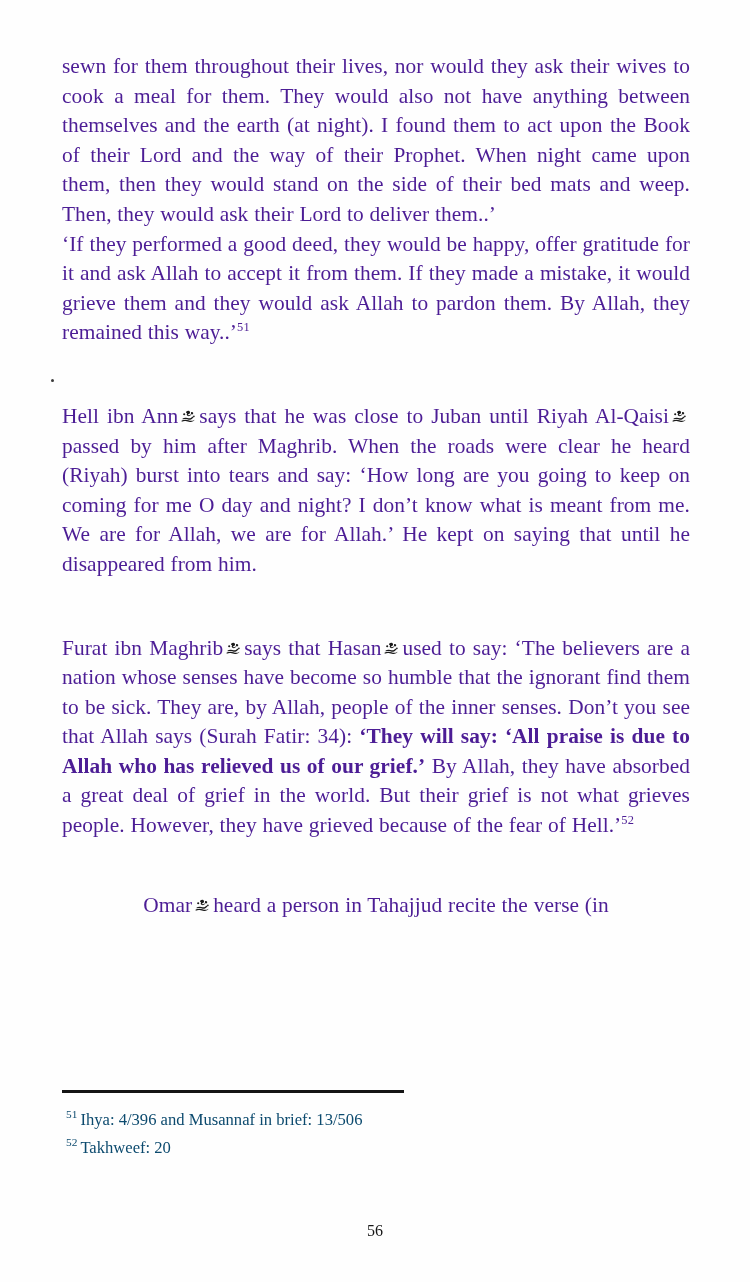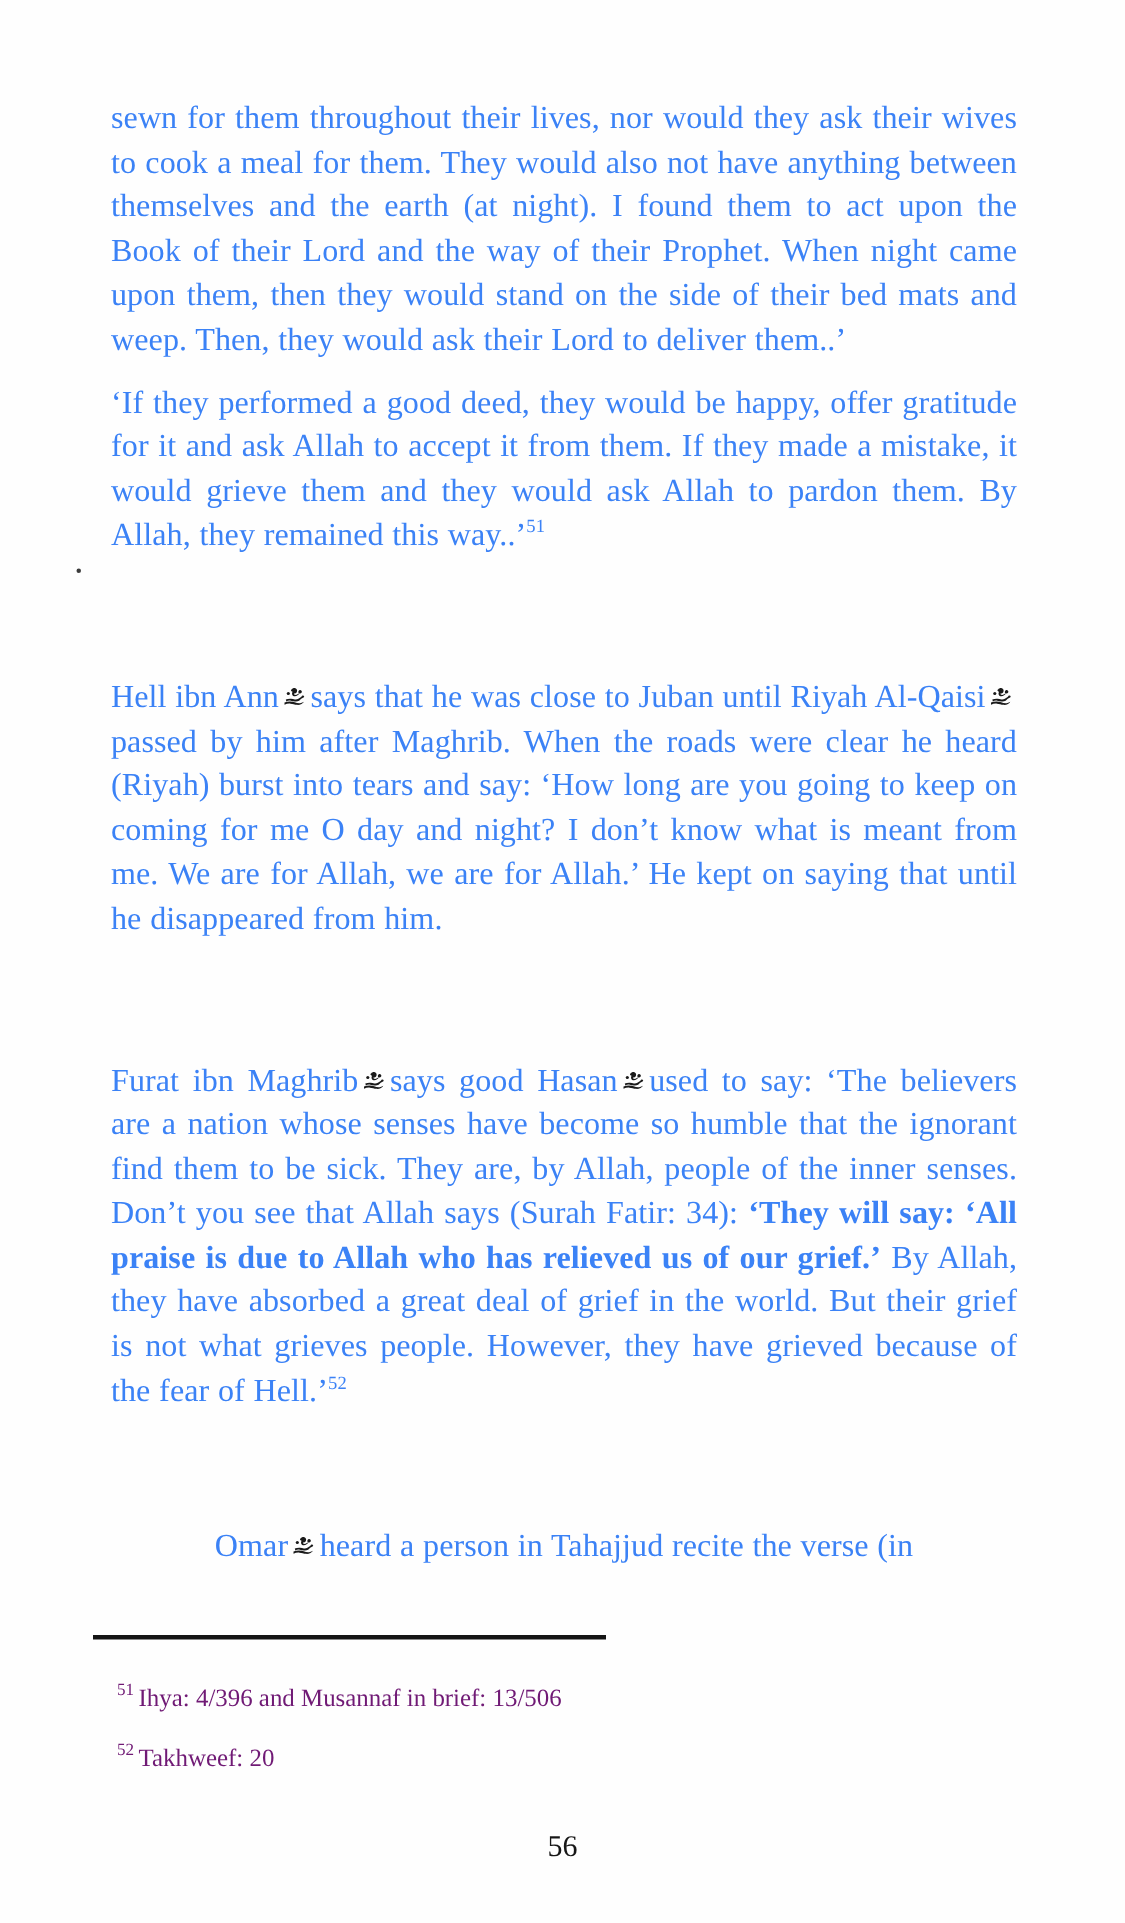--- a/index.html
+++ b/index.html
@@ -30,24 +30,24 @@
     left: 62px;
     top: 52px;
     width: 628px;
   }
 
   .para {
     font-size: 21.4px;
     line-height: 29.6px;
     text-align: justify;
     text-justify: inter-word;
-    margin: 12px;
+    margin: 0;
     letter-spacing: 0.05px;
     word-spacing: 0.4px;
-    color: #3b82f6;
+    color: #4c1d95;
     font-family: Liberation Serif, serif;
   }
   .para.last-flush {
     text-align: center;
   }
 
   
   .gap-small { height: 0px; }
   .gap-big   { height: 54px; }
   .gap-mid   { height: 50px; }
@@ -84,39 +84,39 @@
   }
   .footnotes {
     position: absolute;
     left: 62px;
     top: 1104px;
     width: 620px;
   }
   .fn {
     font-size: 16.6px;
     line-height: 24px;
-    margin: 16px;
-    color: #701a75;
+    margin: 4px;
+    color: #0c4a6e;
     white-space: nowrap;
   }
   .fn sup {
     font-size: 11.4px;
     vertical-align: super;
     line-height: 0;
     margin-right: 3px;
   }
 
   
   .page-number {
     position: absolute;
     left: 0;
     top: 1216px;
     width: 750px;
     text-align: center;
-    font-size: 20px;
+    font-size: 16px;
     line-height: 30px;
     color: #161616;
   }
 
   
   .speck {
     position: absolute;
     left: 51px;
     top: 379px;
     width: 3px;
@@ -173,21 +173,21 @@
     <p class="para">
       <span>Furat ibn Maghrib</span><span class="honorific"><svg width="17" height="15" viewBox="0 0 17 15" aria-hidden="true">
           <g fill="#1a1a1a">
             <path d="M2.5 9.4c1.1-.5 2.3-.7 3.5-.6.9.1 1.7.4 2.6.5.8.1 1.6 0 2.3-.4.6-.3 1-.8 1.6-1.1.5-.3 1.1-.3 1.6 0-.3.5-.9.7-1.3 1.1-.5.4-.8 1-1.4 1.3-.8.5-1.8.6-2.7.5-1-.1-1.9-.5-2.9-.6-1-.1-2.1 0-3 .5-.1-.4 0-.9-.3-1.2z"></path>
             <path d="M6.4 2.6c.5-.6 1.3-1 2.1-.9.6.1 1.1.5 1.4 1 .3.6.2 1.4-.2 1.9-.4.5-1.1.8-1.7.7-.1.4.2.8.6.9.6.2 1.2-.1 1.7-.4.4-.3.8-.6 1.3-.7-.2.6-.7 1-1.2 1.4-.7.5-1.6.8-2.4.6-.7-.2-1.2-.8-1.3-1.5-.1-.5.1-1 .4-1.4-.4-.1-.8-.3-1-.7-.2-.3-.2-.7.3-.9z"></path>
             <path d="M11.6 3.1c.5-.2 1.1 0 1.4.4.3.4.3 1 0 1.4-.3.4-.9.6-1.4.4-.5-.2-.8-.7-.7-1.2.1-.5.3-.9.7-1z"></path>
             <circle cx="4.2" cy="5.3" r="1.05"></circle>
             <circle cx="13.9" cy="7.4" r=".8"></circle>
             <path d="M1.6 11.4c2.2-.9 4.7-1 6.9-.2 1.3.5 2.7.8 4.1.5.7-.1 1.3-.5 1.9-.9-.2.7-.9 1.1-1.5 1.5-.9.5-2 .7-3 .6-1.5-.1-2.9-.7-4.4-.8-1.3-.1-2.7.1-3.9.7 0-.5-.1-1 0-1.4z"></path>
           </g>
-        </svg></span><span>says good Hasan</span><span class="honorific"><svg width="17" height="15" viewBox="0 0 17 15" aria-hidden="true">
+        </svg></span><span>says that Hasan</span><span class="honorific"><svg width="17" height="15" viewBox="0 0 17 15" aria-hidden="true">
           <g fill="#1a1a1a">
             <path d="M2.5 9.4c1.1-.5 2.3-.7 3.5-.6.9.1 1.7.4 2.6.5.8.1 1.6 0 2.3-.4.6-.3 1-.8 1.6-1.1.5-.3 1.1-.3 1.6 0-.3.5-.9.7-1.3 1.1-.5.4-.8 1-1.4 1.3-.8.5-1.8.6-2.7.5-1-.1-1.9-.5-2.9-.6-1-.1-2.1 0-3 .5-.1-.4 0-.9-.3-1.2z"></path>
             <path d="M6.4 2.6c.5-.6 1.3-1 2.1-.9.6.1 1.1.5 1.4 1 .3.6.2 1.4-.2 1.9-.4.5-1.1.8-1.7.7-.1.4.2.8.6.9.6.2 1.2-.1 1.7-.4.4-.3.8-.6 1.3-.7-.2.6-.7 1-1.2 1.4-.7.5-1.6.8-2.4.6-.7-.2-1.2-.8-1.3-1.5-.1-.5.1-1 .4-1.4-.4-.1-.8-.3-1-.7-.2-.3-.2-.7.3-.9z"></path>
             <path d="M11.6 3.1c.5-.2 1.1 0 1.4.4.3.4.3 1 0 1.4-.3.4-.9.6-1.4.4-.5-.2-.8-.7-.7-1.2.1-.5.3-.9.7-1z"></path>
             <circle cx="4.2" cy="5.3" r="1.05"></circle>
             <circle cx="13.9" cy="7.4" r=".8"></circle>
             <path d="M1.6 11.4c2.2-.9 4.7-1 6.9-.2 1.3.5 2.7.8 4.1.5.7-.1 1.3-.5 1.9-.9-.2.7-.9 1.1-1.5 1.5-.9.5-2 .7-3 .6-1.5-.1-2.9-.7-4.4-.8-1.3-.1-2.7.1-3.9.7 0-.5-.1-1 0-1.4z"></path>
           </g>
         </svg></span><span>used to say: ‘The believers are a nation whose senses have become so humble that the ignorant find them to be sick. They are, by Allah, people of the inner senses. Don’t you see that Allah says (Surah Fatir: 34): </span><b>‘They will say: ‘All praise is due to Allah who has relieved us of our grief.’</b><span> By Allah, they have absorbed a great deal of grief in the world. But their grief is not what grieves people. However, they have grieved because of the fear of Hell.’</span><sup class="fnref">52</sup>
     </p>

